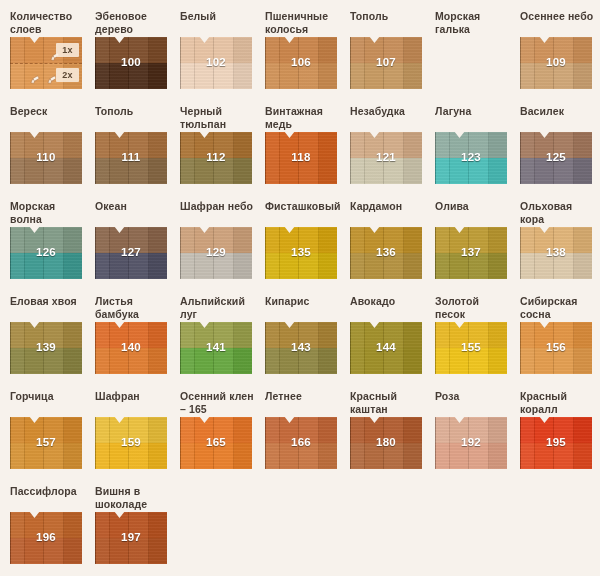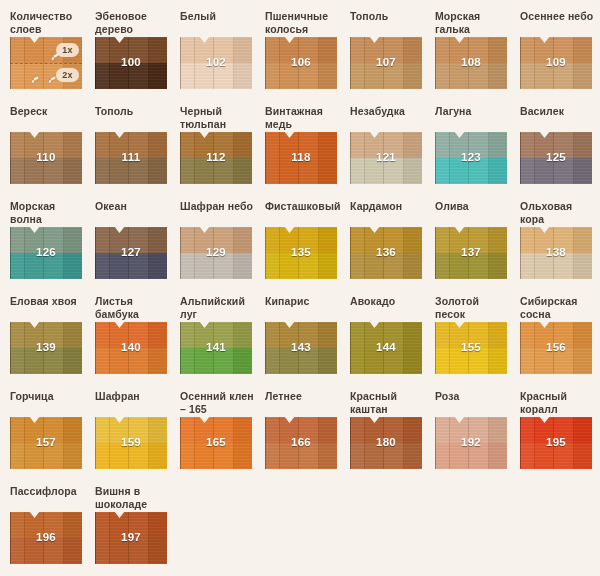--- a/index.html
+++ b/index.html
@@ -130,21 +130,21 @@
     left: 0; right: 0; top: 50%;
     height: 1px;
     border-top: 1px dashed rgba(120,60,20,0.55);
     pointer-events: none;
   }
   .coat-pill {
     position: absolute;
     right: 3px;
     width: 23px;
     height: 14px;
-    border-radius: 7px;
+    border-radius: 1px;
     background: rgba(250,238,224,0.86);
     color: #5a4632;
     font-size: 9px;
     font-weight: bold;
     line-height: 14px;
     text-align: center;
     letter-spacing: 0.2px;
   }
   .coat-pill.one { top: 6px; }
   .coat-pill.two { top: 31px; }
@@ -232,28 +232,20 @@
           <div class="tone-bottom" style="background:#c6995f"></div>
           <div class="planks"></div>
           <div class="grain"></div>
           <div class="notch"></div>
           <div class="code">107</div>
         </div>
       </div>
       <div class="swatch-cell">
         <div class="swatch-label">Морская
 галька</div>
-        <div class="swatch">
-          <div class="tone-top" style="background:#c98d55"></div>
-          <div class="tone-bottom" style="background:#c79a68"></div>
-          <div class="planks"></div>
-          <div class="grain"></div>
-          <div class="notch"></div>
-          <div class="code">108</div>
-        </div>
       </div>
       <div class="swatch-cell">
         <div class="swatch-label">Осеннее небо</div>
         <div class="swatch">
           <div class="tone-top" style="background:#cf9158"></div>
           <div class="tone-bottom" style="background:#cfa473"></div>
           <div class="planks"></div>
           <div class="grain"></div>
           <div class="notch"></div>
           <div class="code">109</div>

